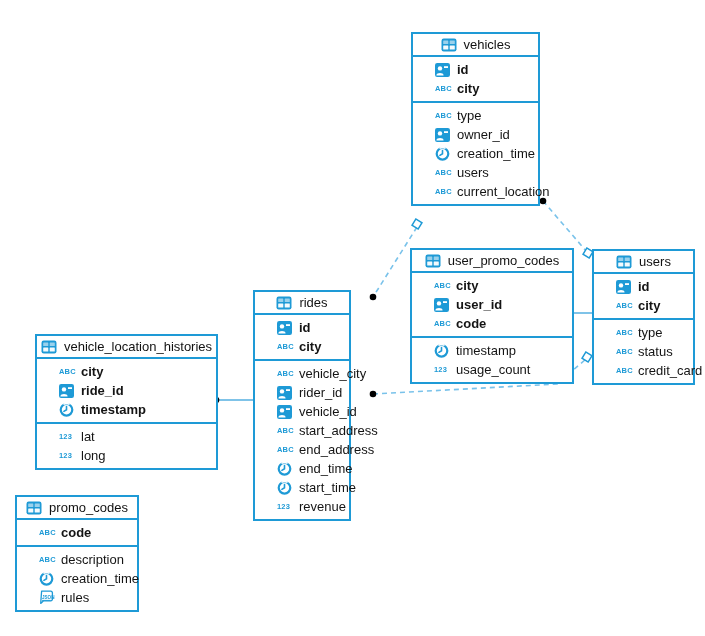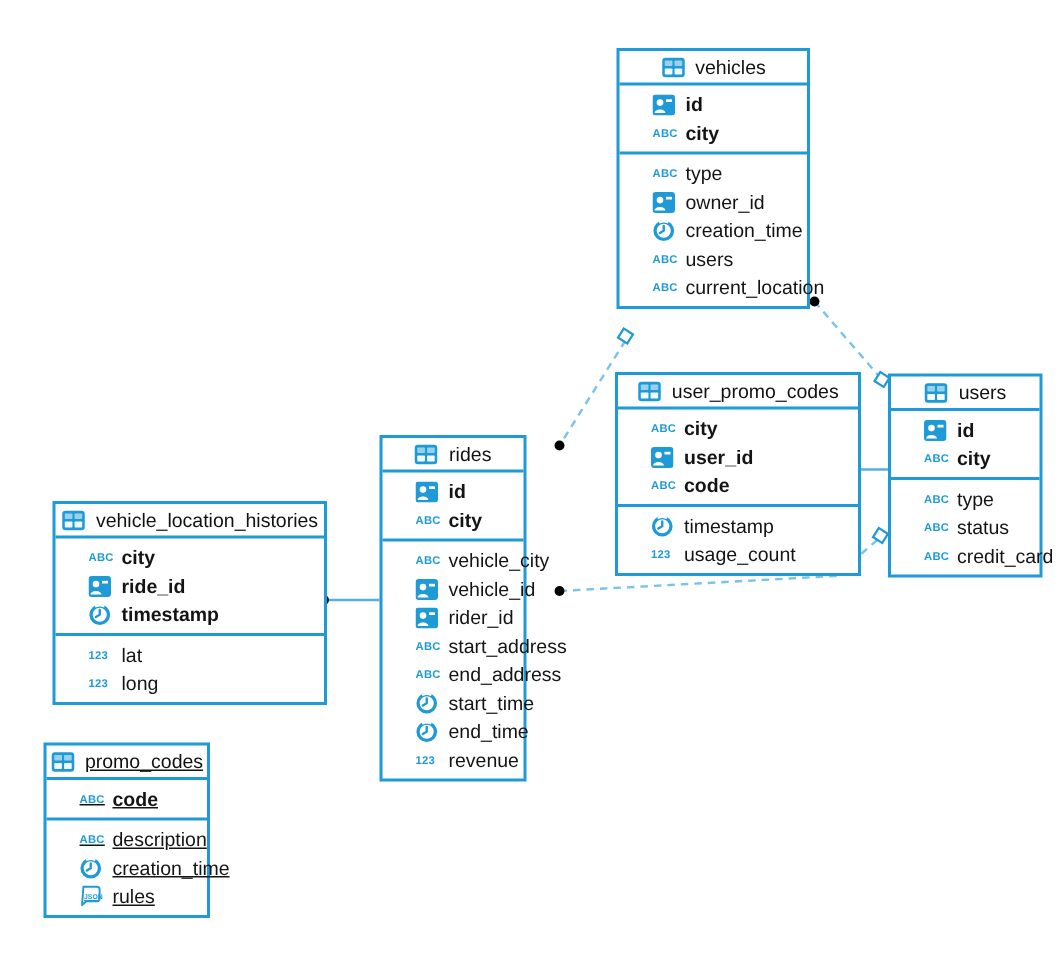--- a/index.html
+++ b/index.html
@@ -34,21 +34,21 @@
     color:var(--accent); font-weight:bold; font-size:7.5px;
     letter-spacing:0.2px; line-height:10px; font-family:"Liberation Sans", sans-serif;
   }
   .fname { font-size:13px; }
   
   .t-vehicles { left:411px; top:32px;  width:129px; }
   .t-upc      { left:410px; top:248px; width:164px; }
   .t-users    { left:592px; top:249px; width:103px; }
   .t-rides    { left:253px; top:290px; width:98px; }
   .t-vlh      { left:35px;  top:334px; width:183px; }
-  .t-promo    { left:29px;  top:495px; width:111px;text-decoration:underline; }
+  .t-promo    { left:15px;  top:495px; width:124px; }
 </style>
 </head>
 <body>
 
 <div id="canvas">
   <svg id="rel-layer" width="705" height="636">
       <polyline points="417,227 373,297" fill="none" stroke="#79c2ea" stroke-width="1.6" stroke-dasharray="5 4"></polyline>
       <rect x="413.4" y="220.4" width="7.2" height="7.2" fill="#ffffff" stroke="#1e9ad6" stroke-width="1.5" transform="rotate(32 417 224)"></rect>
       <circle cx="373" cy="297" r="3.3" fill="#000000"></circle>
       <polyline points="543,201 587,252" fill="none" stroke="#79c2ea" stroke-width="1.6" stroke-dasharray="5 4"></polyline>
@@ -287,64 +287,64 @@
         </div>
         <div class="field-row">
           <span class="ficon">
             <svg width="15" height="14" viewBox="0 0 15 14">
               <rect x="0" y="0" width="15" height="14" rx="2.2" fill="#1e9ad6"></rect>
               <rect x="9" y="3.2" width="4" height="1.8" fill="#fff"></rect>
               <circle cx="5" cy="5.4" r="2.2" fill="#fff"></circle>
               <path d="M1.4 12.4 C1.4 9.2 8.6 9.2 8.6 12.4 Z" fill="#fff"></path>
             </svg>
           </span>
+          <span class="fname">rider_id</span>
+        </div>
+        <div class="field-row">
+          <span class="ficon">
+            <svg width="15" height="14" viewBox="0 0 15 14">
+              <rect x="0" y="0" width="15" height="14" rx="2.2" fill="#1e9ad6"></rect>
+              <rect x="9" y="3.2" width="4" height="1.8" fill="#fff"></rect>
+              <circle cx="5" cy="5.4" r="2.2" fill="#fff"></circle>
+              <path d="M1.4 12.4 C1.4 9.2 8.6 9.2 8.6 12.4 Z" fill="#fff"></path>
+            </svg>
+          </span>
           <span class="fname">vehicle_id</span>
         </div>
         <div class="field-row">
           <span class="ficon">
-            <svg width="15" height="14" viewBox="0 0 15 14">
-              <rect x="0" y="0" width="15" height="14" rx="2.2" fill="#1e9ad6"></rect>
-              <rect x="9" y="3.2" width="4" height="1.8" fill="#fff"></rect>
-              <circle cx="5" cy="5.4" r="2.2" fill="#fff"></circle>
-              <path d="M1.4 12.4 C1.4 9.2 8.6 9.2 8.6 12.4 Z" fill="#fff"></path>
-            </svg>
-          </span>
-          <span class="fname">rider_id</span>
-        </div>
-        <div class="field-row">
-          <span class="ficon">
             <span class="type-text">ABC</span>
           </span>
           <span class="fname">start_address</span>
         </div>
         <div class="field-row">
           <span class="ficon">
             <span class="type-text">ABC</span>
           </span>
           <span class="fname">end_address</span>
         </div>
         <div class="field-row">
           <span class="ficon">
             <svg width="15" height="15" viewBox="0 0 15 15">
               <circle cx="7.5" cy="7.8" r="5.8" fill="none" stroke="#1e9ad6" stroke-width="2.2"></circle>
               <path d="M7.5 4.6 L7.5 7.8 L4.9 9.4" fill="none" stroke="#1e9ad6" stroke-width="1.6" stroke-linecap="round"></path>
               <path d="M4.4 2.2 L7.5 1.4 L10.6 2.2" fill="none" stroke="#fff" stroke-width="1.6"></path>
             </svg>
           </span>
+          <span class="fname">end_time</span>
+        </div>
+        <div class="field-row">
+          <span class="ficon">
+            <svg width="15" height="15" viewBox="0 0 15 15">
+              <circle cx="7.5" cy="7.8" r="5.8" fill="none" stroke="#1e9ad6" stroke-width="2.2"></circle>
+              <path d="M7.5 4.6 L7.5 7.8 L4.9 9.4" fill="none" stroke="#1e9ad6" stroke-width="1.6" stroke-linecap="round"></path>
+              <path d="M4.4 2.2 L7.5 1.4 L10.6 2.2" fill="none" stroke="#fff" stroke-width="1.6"></path>
+            </svg>
+          </span>
           <span class="fname">start_time</span>
-        </div>
-        <div class="field-row">
-          <span class="ficon">
-            <svg width="15" height="15" viewBox="0 0 15 15">
-              <circle cx="7.5" cy="7.8" r="5.8" fill="none" stroke="#1e9ad6" stroke-width="2.2"></circle>
-              <path d="M7.5 4.6 L7.5 7.8 L4.9 9.4" fill="none" stroke="#1e9ad6" stroke-width="1.6" stroke-linecap="round"></path>
-              <path d="M4.4 2.2 L7.5 1.4 L10.6 2.2" fill="none" stroke="#fff" stroke-width="1.6"></path>
-            </svg>
-          </span>
-          <span class="fname">end_time</span>
         </div>
         <div class="field-row">
           <span class="ficon">
             <span class="type-text">123</span>
           </span>
           <span class="fname">revenue</span>
         </div>
       </div>
     </div>
   <div class="tbl t-vlh">

